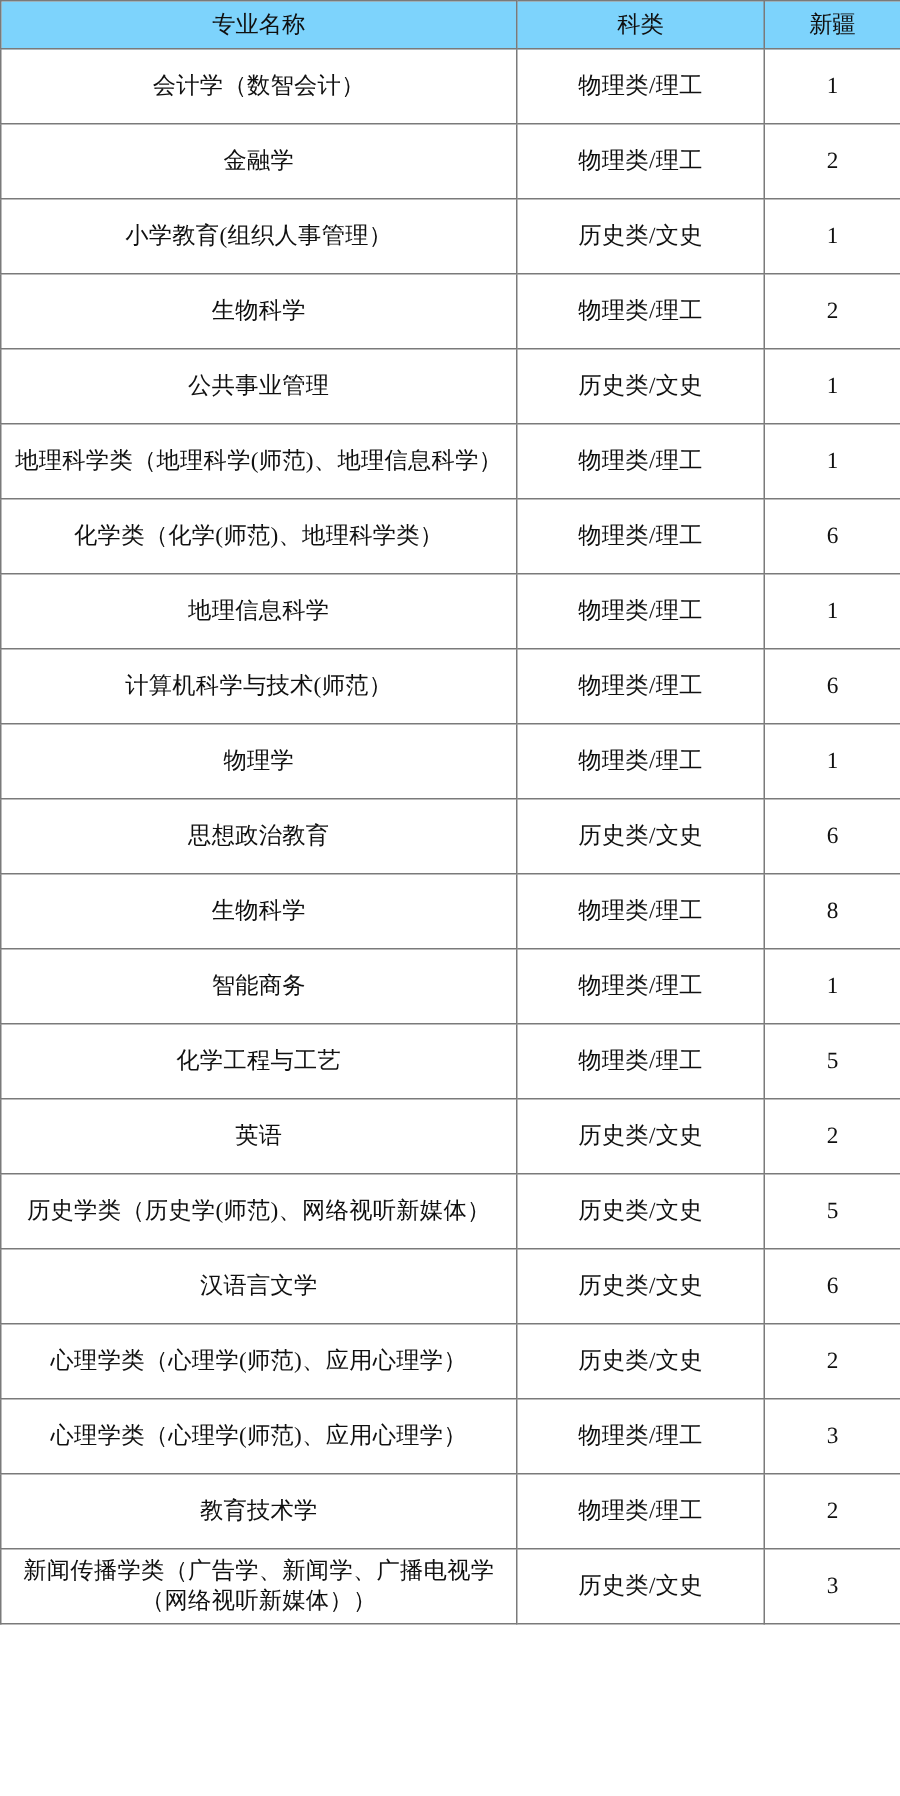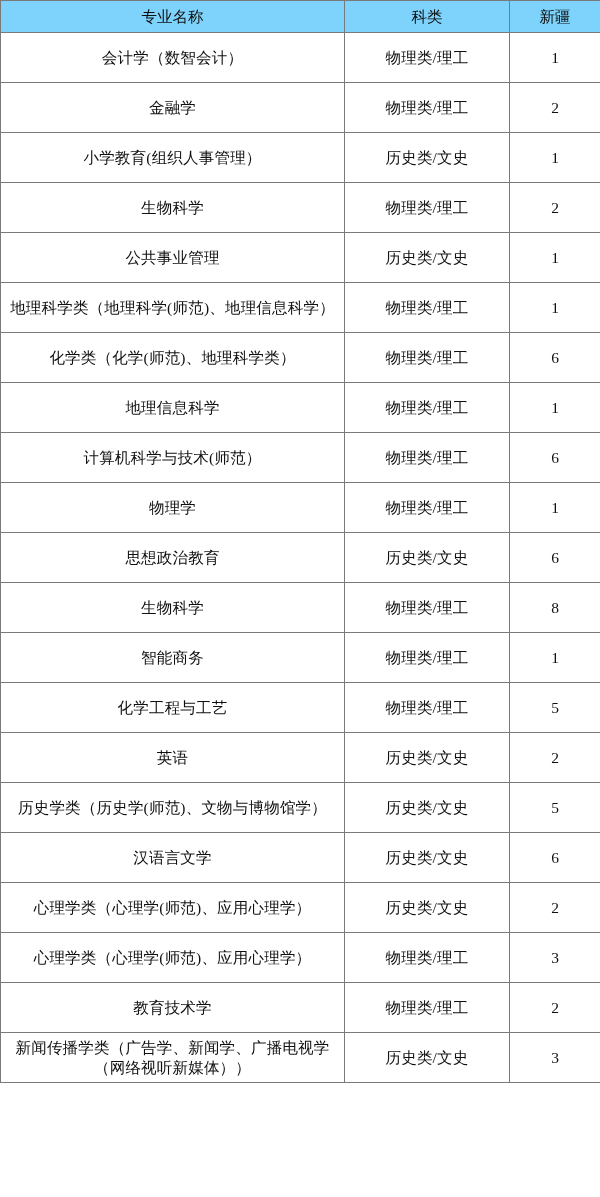--- a/index.html
+++ b/index.html
@@ -143,21 +143,21 @@
         <td class="major">化学工程与工艺</td>
         <td class="cat">物理类/理工</td>
         <td class="count">5</td>
       </tr>
       <tr>
         <td class="major">英语</td>
         <td class="cat">历史类/文史</td>
         <td class="count">2</td>
       </tr>
       <tr>
-        <td class="major">历史学类（历史学(师范)、文物与博物馆学）</td>
+        <td class="major">历史学类（历史学(师范)、网络视听新媒体）</td>
         <td class="cat">历史类/文史</td>
         <td class="count">5</td>
       </tr>
       <tr>
         <td class="major">汉语言文学</td>
         <td class="cat">历史类/文史</td>
         <td class="count">6</td>
       </tr>
       <tr>
         <td class="major">心理学类（心理学(师范)、应用心理学）</td>

